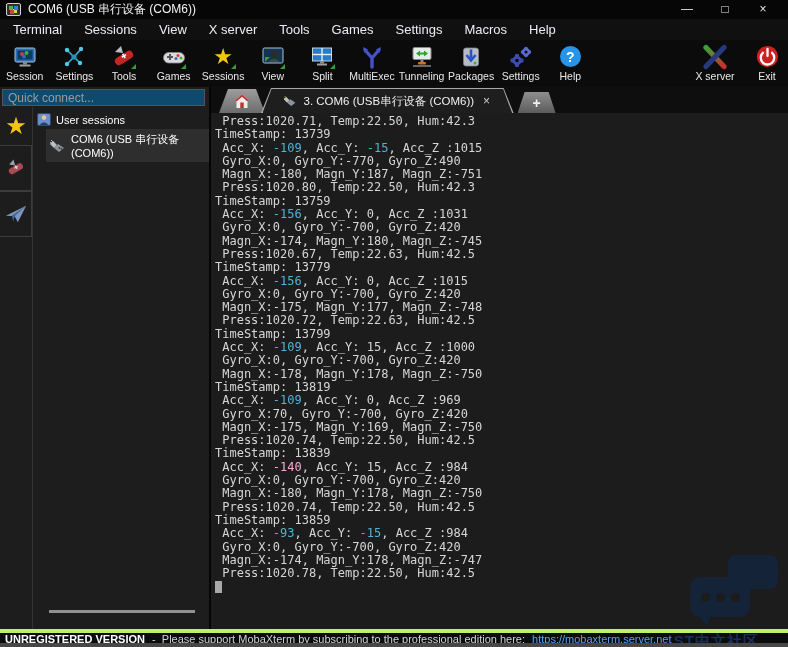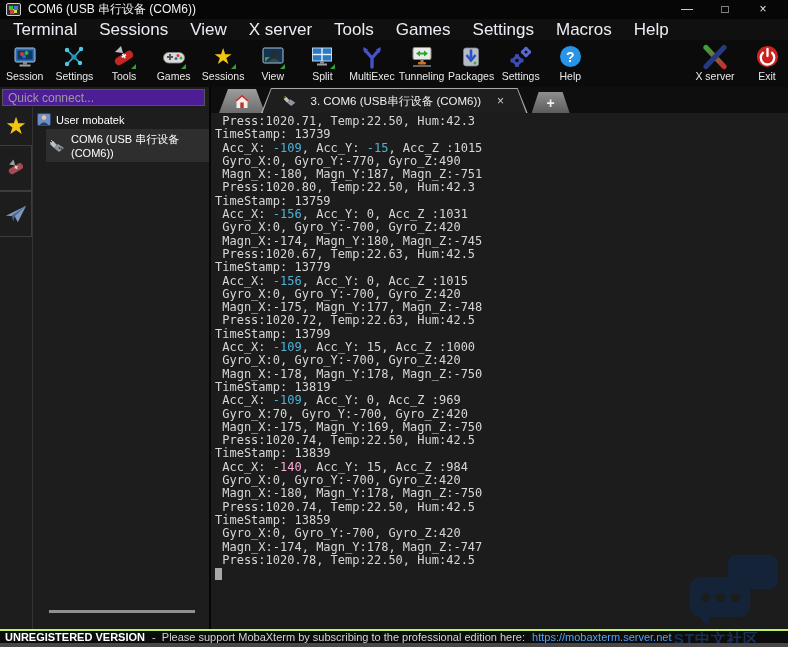--- a/index.html
+++ b/index.html
@@ -14,77 +14,77 @@
   .app-icon .p1{ left:2px; top:2px; background:#35c135;}
   .app-icon .p2{ left:6px; top:5px; background:#d8d83a;}
   .app-icon .p3{ left:3px; top:6px; background:#d04040;}
   .app-icon .p4{ left:7px; top:2px; background:#3a7ad8;}
   .title { color:#f2f2f2; font-size:12px; }
   .win-controls { margin-left:auto; display:flex; gap:0; }
   .win-btn { width:38px; text-align:center; color:#e6e6e6; font-size:12px; line-height:19px; }
 
   
   .menubar { height:21px; background:#101010; display:flex; align-items:center; padding-left:2px; flex:none; }
-  .menu-item { color:#edecf5; font-size:17px; padding:2px 11px; }
+  .menu-item { color:#edecf5; font-size:13px; padding:2px 11px; }
 
   
   .toolbar { height:47px; background:#0b0b0b; display:flex; align-items:flex-start; padding-top:3px; flex:none; }
   .tb-group { display:flex; }
   .tb-right { margin-left:auto; }
   .tb-item { width:49.6px; display:flex; flex-direction:column; align-items:center; }
   .tb-item.wide { width:62px; }
   .tb-item.last { width:42px; }
   .tb-icon { width:27px; height:27px; display:flex; align-items:center; justify-content:center; position:relative; }
   .tb-label { font-size:10.5px; color:#e8e8e8; margin-top:0px; white-space:nowrap; }
   .dd { position:absolute; right:1px; bottom:1px; width:0; height:0; border-left:5px solid transparent; border-bottom:5px solid #2fa32f; }
   .star-glyph { font-size:22px; color:#f2c512; line-height:22px; }
   .help-circle { width:21px; height:21px; border-radius:50%; background:#2794e8; color:#fff; font-weight:bold; font-size:14px; display:flex; align-items:center; justify-content:center; }
 
   
   .main { flex:1; display:flex; min-height:0; }
 
   
   .sidebar { width:211px; flex:none; background:#1d1d1d; border-right:2px solid #050505; display:flex; flex-direction:column; position:relative; }
-  .quick-connect { margin:2px 3px 1px 2px; height:17px; background:#4c1d95; border:1px solid #555; color:#9c9c9c; font-size:12px; padding:0 5px; width:203px; font-family:"Liberation Sans",sans-serif; }
+  .quick-connect { margin:2px 3px 1px 2px; height:17px; background:#0c4a6e; border:1px solid #555; color:#9c9c9c; font-size:12px; padding:0 5px; width:203px; font-family:"Liberation Sans",sans-serif; }
   .quick-connect::placeholder { color:#9c9c9c; opacity:1; }
   .sidebar-body { flex:1; display:flex; min-height:0; }
   .icon-strip { width:33px; flex:none; border-right:1px solid #333; display:flex; flex-direction:column; align-items:center; }
   .strip-btn { width:33px; height:38px; display:flex; align-items:center; justify-content:center; }
   .strip-cell { width:32px; height:46px; border:1px solid #3c3c3c; border-left:none; display:flex; align-items:center; justify-content:center; }
   .strip-star { font-size:24px; color:#f2c512; }
   .tree { flex:1; padding-top:3px; overflow:hidden; }
   .tree-root { display:flex; align-items:center; gap:5px; padding:3px 2px 3px 4px; color:#fff; font-size:11px; }
   .tree-item { display:flex; align-items:center; gap:5px; margin-left:13px; padding:3px 3px; color:#fff; font-size:11px; background:#2e2e2e; }
   .grip { position:absolute; left:49px; bottom:16px; width:146px; height:3px; background:#919191; }
 
   
   .content { flex:1; min-width:0; display:flex; flex-direction:column; }
   .tabbar { height:26px; flex:none; background:#0e0e0e; display:flex; align-items:flex-end; padding-left:8px; }
   .tab-home { width:46px; height:24px; clip-path:polygon(9px 0, calc(100% - 9px) 0, 100% 100%, 0 100%); background:linear-gradient(#9d9d9d,#6c6c6c); display:flex; align-items:center; justify-content:center; margin-right:-4px; }
   .tab-active-outer { height:25px; clip-path:polygon(10px 0, calc(100% - 10px) 0, 100% 100%, 0 100%); background:#a9a9a9; position:relative; display:flex; }
-  .tab-active-inner { margin:1px 1.5px 0 1.5px; flex:1; clip-path:polygon(9px 0, calc(100% - 9px) 0, 100% 100%, 0 100%); background:#1e1e1e; display:flex; align-items:center; justify-content:center; gap:14px; padding:0 20px; }
+  .tab-active-inner { margin:1px 1.5px 0 1.5px; flex:1; clip-path:polygon(9px 0, calc(100% - 9px) 0, 100% 100%, 0 100%); background:#1e1e1e; display:flex; align-items:center; justify-content:center; gap:7px; padding:0 20px; }
   .tab-label { color:#f0f0f0; font-size:11.5px; white-space:nowrap; }
   .tab-close { color:#cfcfcf; font-size:12px; padding:0 2px; }
   .tab-plus { width:38px; height:21px; margin-left:4px; clip-path:polygon(7px 0, calc(100% - 7px) 0, 100% 100%, 0 100%); background:linear-gradient(#8e8e8e,#5c5c5c); display:flex; align-items:center; justify-content:center; color:#f0f0f0; font-size:14px; font-weight:bold; }
 
   
   .terminal { flex:1; background:#1c1c1c; position:relative; overflow:hidden; padding:2px 0 0 4px; font-family:"DejaVu Sans Mono","Liberation Mono",monospace; font-size:12px; line-height:13.3px; color:#d6d6d6; }
   .terminal [data-name="terminal-line"] { white-space:pre; }
   .cursor { display:inline-block; width:7px; height:12px; background:#a8a8a8; margin-top:1px; }
 
   
   .watermark { position:absolute; right:6px; bottom:2px; width:92px; height:72px; pointer-events:none; }
   .bub-back { position:absolute; right:4px; top:0; width:50px; height:34px; background:#152339; border-radius:8px; }
   .bub-back:after { content:""; position:absolute; left:6px; bottom:-8px; border-left:4px solid transparent; border-right:8px solid transparent; border-top:10px solid #152339; }
   .bub-front { position:absolute; left:0; top:22px; width:60px; height:40px; background:#152339; border-radius:10px; display:flex; align-items:center; justify-content:center; gap:6px; }
   .bub-front:after { content:""; position:absolute; left:8px; bottom:-9px; border-right:4px solid transparent; border-left:9px solid transparent; border-top:11px solid #152339; }
   .bub-dot { width:9px; height:9px; border-radius:50%; background:#1c1c1c; }
 
   
-  .statusbar { height:18px; flex:none; background:#0c0c0c; border-top:2px solid #bef264; border-bottom:4px solid #474747; display:flex; align-items:flex-start; padding:0 5px; font-size:11px; color:#d2d2d2; position:relative; overflow:hidden; }
+  .statusbar { height:18px; flex:none; background:#0c0c0c; border-top:4px solid #bef264; border-bottom:4px solid #474747; display:flex; align-items:flex-start; padding:0 5px; font-size:11px; color:#d2d2d2; position:relative; overflow:hidden; }
   .statusbar .badge { font-weight:bold; color:#ffffff; z-index:1; }
   .statusbar .msg { margin-left:4px; z-index:1; white-space:pre; }
   .statusbar .link { margin-left:4px; z-index:1; }
   .wm-text { position:absolute; right:29px; top:-1px; font-size:15px; font-weight:bold; color:#182f5a; z-index:0; letter-spacing:1px; }
   svg { display:block; }
 </style>
 </head>
 <body>
 
 <div class="window" data-name="mobaxterm-window">
@@ -341,21 +341,21 @@
         </div>
         <div class="tree" data-name="session-tree">
           <div class="tree-root" data-name="tree-root-user-sessions">
             <span data-name="user-sessions-icon">
               <svg width="14" height="13" viewBox="0 0 14 13">
                   <rect x="0.5" y="0.5" width="13" height="12" rx="1.5" fill="#6d90c4" stroke="#2f4a78"></rect>
                   <circle cx="7" cy="4.6" r="2.3" fill="#e8c49a"></circle>
                   <path d="M2.5 12 Q7 6.5 11.5 12 Z" fill="#27406e"></path>
                 </svg>
             </span>
-            <span data-name="tree-root-label">User mobatek</span>
+            <span data-name="tree-root-label">User sessions</span>
           </div>
           <div class="tree-item" data-name="tree-item-com6-session">
             <span data-name="serial-plug-icon">
               <svg width="17" height="14" viewBox="0 0 17 14">
                   <path d="M1 5 L4 2 L8 6 L5 9 Z" fill="#b9c0c8"></path>
                   <path d="M5 9 L9 5 L15 9 L10 13 Z" fill="#8d949c"></path>
                   <circle cx="10.5" cy="9" r="0.9" fill="#3a3a3a"></circle>
                   <circle cx="12.5" cy="9.8" r="0.9" fill="#3a3a3a"></circle>
                   <path d="M2 1 L4.5 3.5 M1 3.5 L3 4.5" stroke="#bcd8f0" stroke-width="0.9"></path>
                 </svg>
@@ -422,20 +422,21 @@
             <div data-name="terminal-line"><span> Acc_X: </span><span style="color: rgb(79, 180, 216);">-109</span><span>, Acc_Y: 0, Acc_Z :969</span></div>
             <div data-name="terminal-line"><span> Gyro_X:70, Gyro_Y:-700, Gyro_Z:420</span></div>
             <div data-name="terminal-line"><span> Magn_X:-175, Magn_Y:169, Magn_Z:-750</span></div>
             <div data-name="terminal-line"><span> Press:1020.74, Temp:22.50, Hum:42.5</span></div>
             <div data-name="terminal-line"><span>TimeStamp: 13839</span></div>
             <div data-name="terminal-line"><span> Acc_X: </span><span style="color: #f9a8d4;">-140</span><span>, Acc_Y: 15, Acc_Z :984</span></div>
             <div data-name="terminal-line"><span> Gyro_X:0, Gyro_Y:-700, Gyro_Z:420</span></div>
             <div data-name="terminal-line"><span> Magn_X:-180, Magn_Y:178, Magn_Z:-750</span></div>
             <div data-name="terminal-line"><span> Press:1020.74, Temp:22.50, Hum:42.5</span></div>
             <div data-name="terminal-line"><span>TimeStamp: 13859</span></div>
+            <div data-name="terminal-line"><span> Acc_X: </span><span style="color: rgb(79, 180, 216);">-93</span><span>, Acc_Y: </span><span style="color: rgb(79, 180, 216);">-15</span><span>, Acc_Z :984</span></div>
             <div data-name="terminal-line"><span> Gyro_X:0, Gyro_Y:-700, Gyro_Z:420</span></div>
             <div data-name="terminal-line"><span> Magn_X:-174, Magn_Y:178, Magn_Z:-747</span></div>
             <div data-name="terminal-line"><span> Press:1020.78, Temp:22.50, Hum:42.5</span></div>
           </div>
         <div data-name="terminal-cursor-line"><span class="cursor" data-name="terminal-cursor"></span></div>
         <div class="watermark" data-name="watermark-chat-icon">
           <div class="bub-back"></div>
           <div class="bub-front">
               <span class="bub-dot"></span>
               <span class="bub-dot"></span>

